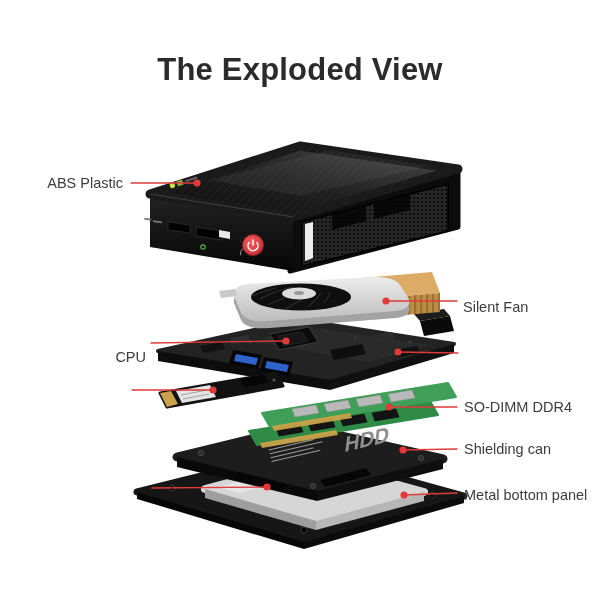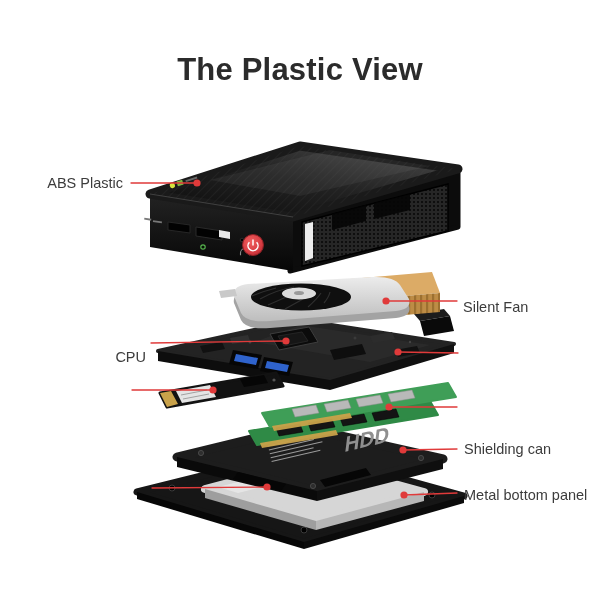--- a/index.html
+++ b/index.html
@@ -18,21 +18,21 @@
   .co-mobo{left:464px;top:344px;}
   .co-sodimm{left:464px;top:398px;}
   .co-shield{left:464px;top:440px;}
   .co-bottom{left:464px;top:486px;}
 </style>
 </head>
 <body>
 
 <div class="frame">
 
-  <div class="title">The Plastic View</div>
+  <div class="title">The Exploded View</div>
 
   <svg class="art" width="600" height="600" viewBox="0 0 600 600" xmlns="http://www.w3.org/2000/svg">
     <defs>
       <linearGradient id="topg" x1="0" y1="1" x2="1" y2="0">
         <stop offset="0" stop-color="#0a0a0a"></stop>
           <stop offset="0.5" stop-color="#222222"></stop>
         <stop offset="0.78" stop-color="#3a3a3a"></stop>
           <stop offset="1" stop-color="#191919"></stop>
       </linearGradient>
       <linearGradient id="frontg" x1="0" y1="0" x2="0" y2="1">
@@ -228,20 +228,21 @@
   <div class="co left co-abs">
     <span>ABS Plastic</span>
   </div>
   <div class="co left co-cpu">
     <span>CPU</span>
   </div>
   <div class="co co-fan">
     <span>Silent Fan</span>
   </div>
   <div class="co co-sodimm">
+    <div>SO-DIMM DDR4</div>
   </div>
   <div class="co co-bottom">
     <span>Metal bottom panel</span>
   </div>
   <div class="co co-shield">
     <span>Shielding can</span>
   </div>
 
 </div>
 

